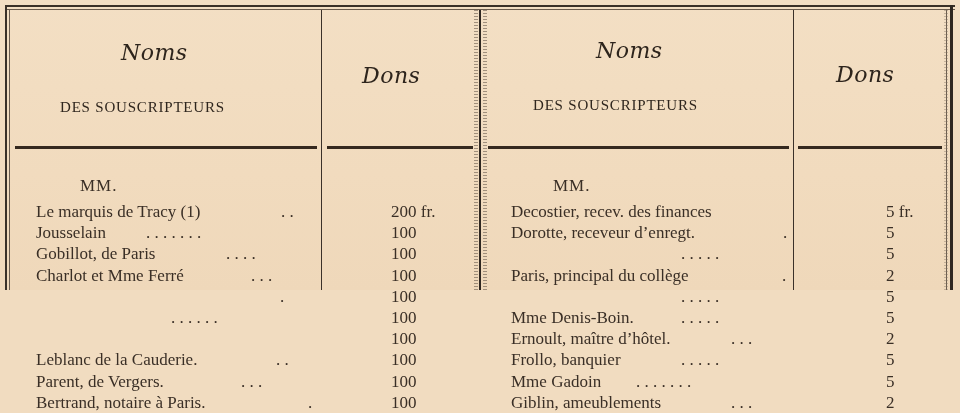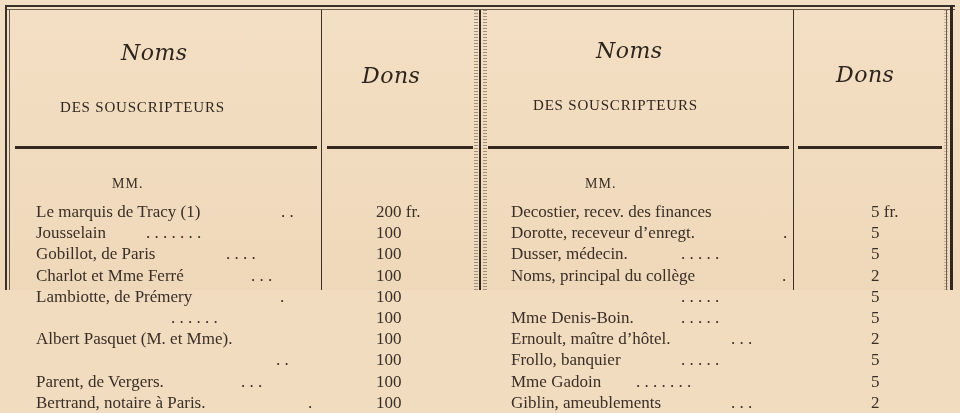--- a/index.html
+++ b/index.html
@@ -39,22 +39,22 @@
   }
   .hdr-caps {
     position: absolute; font-family: "Liberation Serif", serif;
     font-size: 15px; letter-spacing: 0.8px; color: #2f261e;
   }
 
   .rows { position: absolute; top: 172px; }
   .row { height: 21.2px; line-height: 21px; font-family: "Liberation Serif", serif; font-size: 17px; color: #3a2f26; white-space: nowrap; position: relative; }
   .row .name { position: absolute; left: 0; }
   .row .dots { position: absolute; color: #3a2f26; letter-spacing: 0; }
-  .row .amt { position: absolute; }
-  .mm { font-family: "Liberation Serif", serif; font-size: 14px; letter-spacing: 1px; margin-left: 32px; }
+  .row .amt { position: absolute; margin-left: 15px; }
+  .mm { font-family: "Liberation Serif", serif; font-size: 17px; letter-spacing: 1px; }
 </style>
 </head>
 <body>
 
 <div class="page">
   <div class="topline"></div>
   <div class="topline2"></div>
   <div class="outer-left-rule"></div>
   <div class="outer-left-rule2"></div>
   <div class="outer-right-rule"></div>
@@ -94,34 +94,33 @@
           <span class="name">Gobillot, de Paris</span>
           <span class="dots" style="left:190px">. . . .</span>
           <span class="amt" style="left:340px">100</span>
         </div>
       <div class="row">
           <span class="name">Charlot et Mme Ferré</span>
           <span class="dots" style="left:215px">. . .</span>
           <span class="amt" style="left:340px">100</span>
         </div>
       <div class="row">
-          <span class="name">Lambiotte, de Prémery</span>
           <span class="dots" style="left:244px">.</span>
           <span class="amt" style="left:340px">100</span>
         </div>
       <div class="row">
           <span class="dots" style="left:135px">. . . . . .</span>
           <span class="amt" style="left:340px">100</span>
         </div>
       <div class="row">
-          <span class="name">Albert Pasquet (M. et Mme).</span>
           <span class="dots"></span>
           <span class="amt" style="left:340px">100</span>
         </div>
       <div class="row">
+          <span class="name">Leblanc de la Cauderie.</span>
           <span class="dots" style="left:240px">. .</span>
           <span class="amt" style="left:340px">100</span>
         </div>
       <div class="row">
           <span class="name">Parent, de Vergers.</span>
           <span class="dots" style="left:205px">. . .</span>
           <span class="amt" style="left:340px">100</span>
         </div>
       <div class="row">
           <span class="name">Bertrand, notaire à Paris.</span>
@@ -143,26 +142,25 @@
           <span class="name">Decostier, recev. des finances</span>
           <span class="dots"></span>
           <span class="amt" style="left:360px">5 fr.</span>
         </div>
       <div class="row">
           <span class="name">Dorotte, receveur d’enregt.</span>
           <span class="dots" style="left:272px">.</span>
           <span class="amt" style="left:360px">5</span>
         </div>
       <div class="row">
-          <span class="name">Dusser, médecin.</span>
           <span class="dots" style="left:170px">. . . . .</span>
           <span class="amt" style="left:360px">5</span>
         </div>
       <div class="row">
-          <span class="name">Noms, principal du collège</span>
+          <span class="name">Paris, principal du collège</span>
           <span class="dots" style="left:271px">.</span>
           <span class="amt" style="left:360px">2</span>
         </div>
       <div class="row">
           <span class="dots" style="left:170px">. . . . .</span>
           <span class="amt" style="left:360px">5</span>
         </div>
       <div class="row">
           <span class="name">Mme Denis-Boin.</span>
           <span class="dots" style="left:170px">. . . . .</span>

